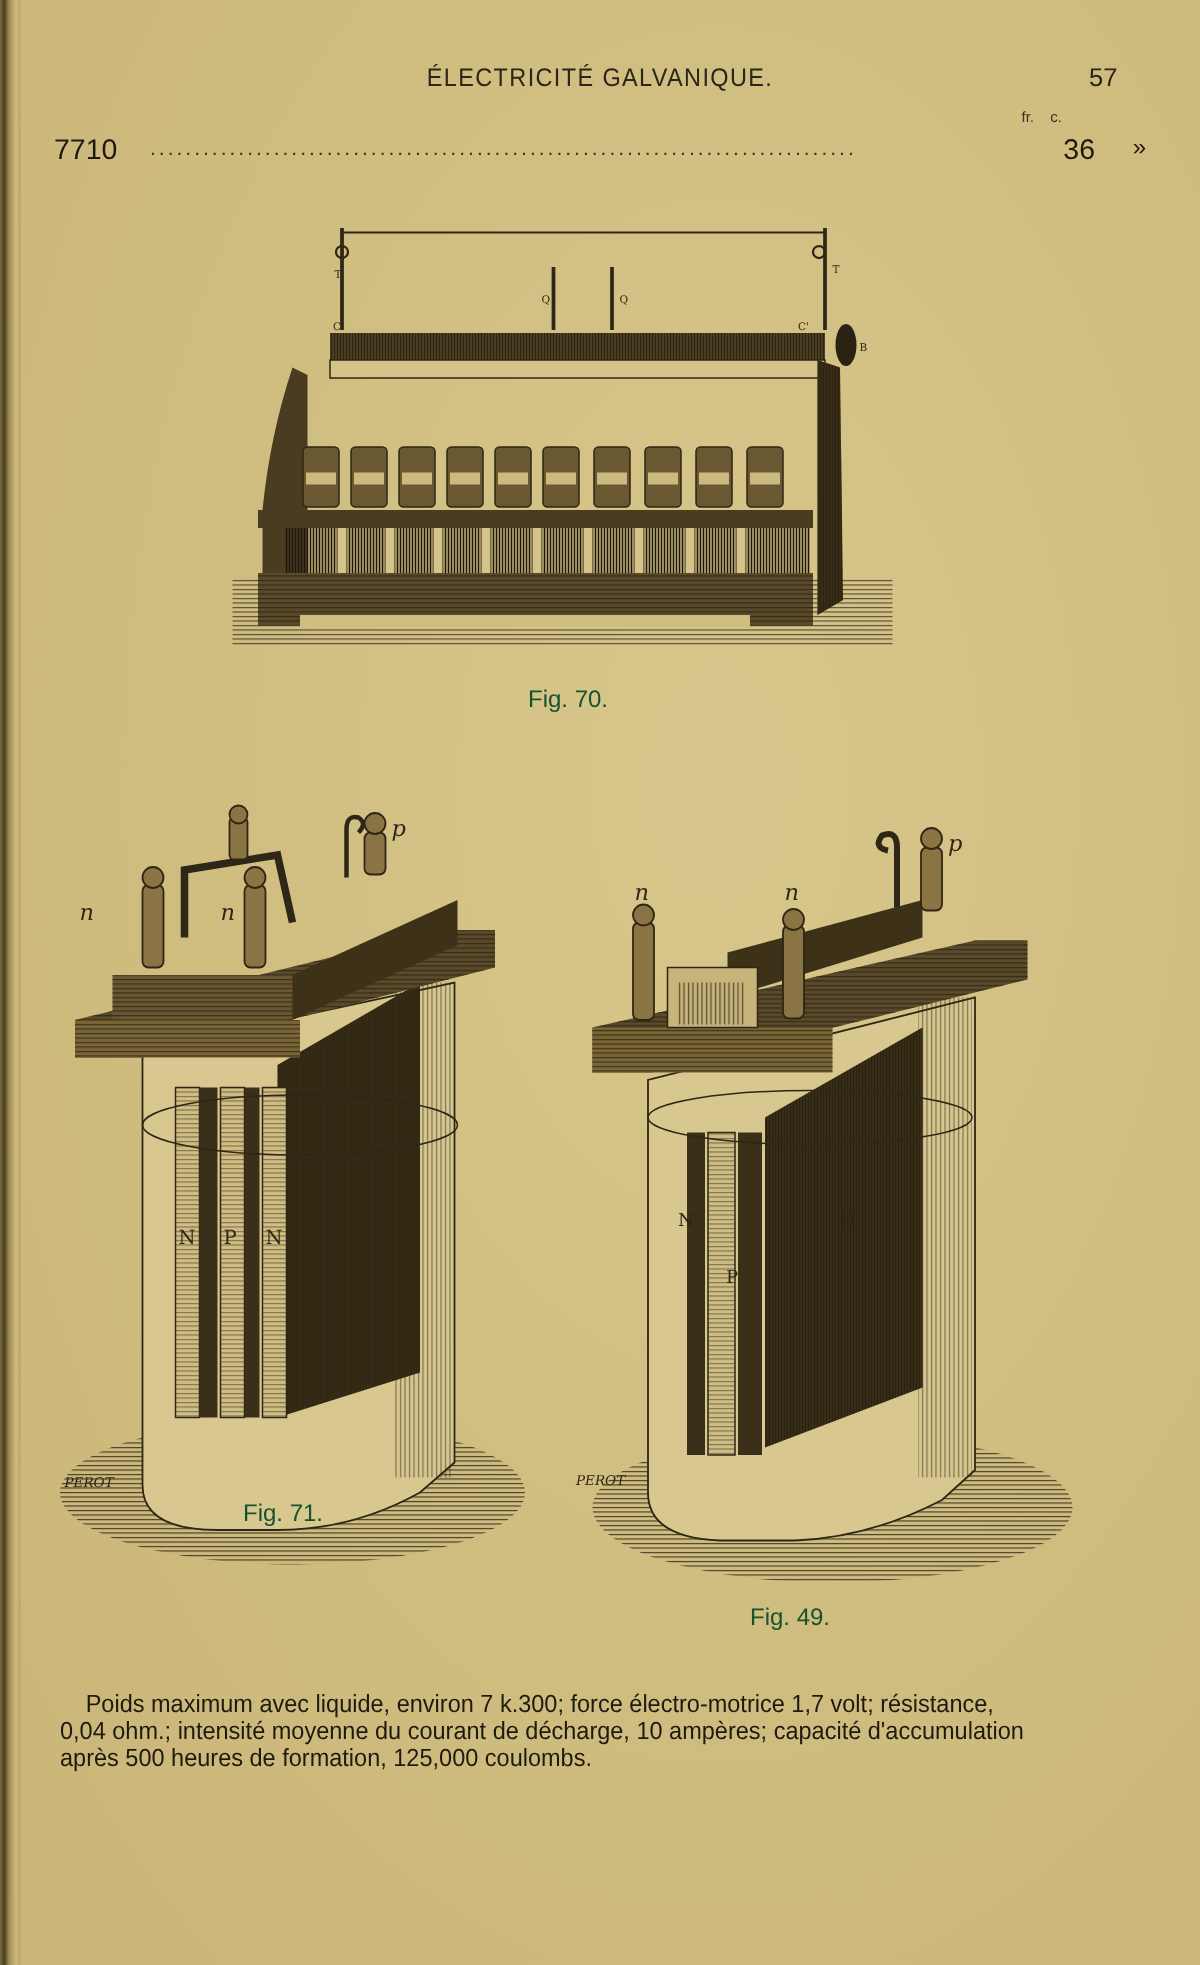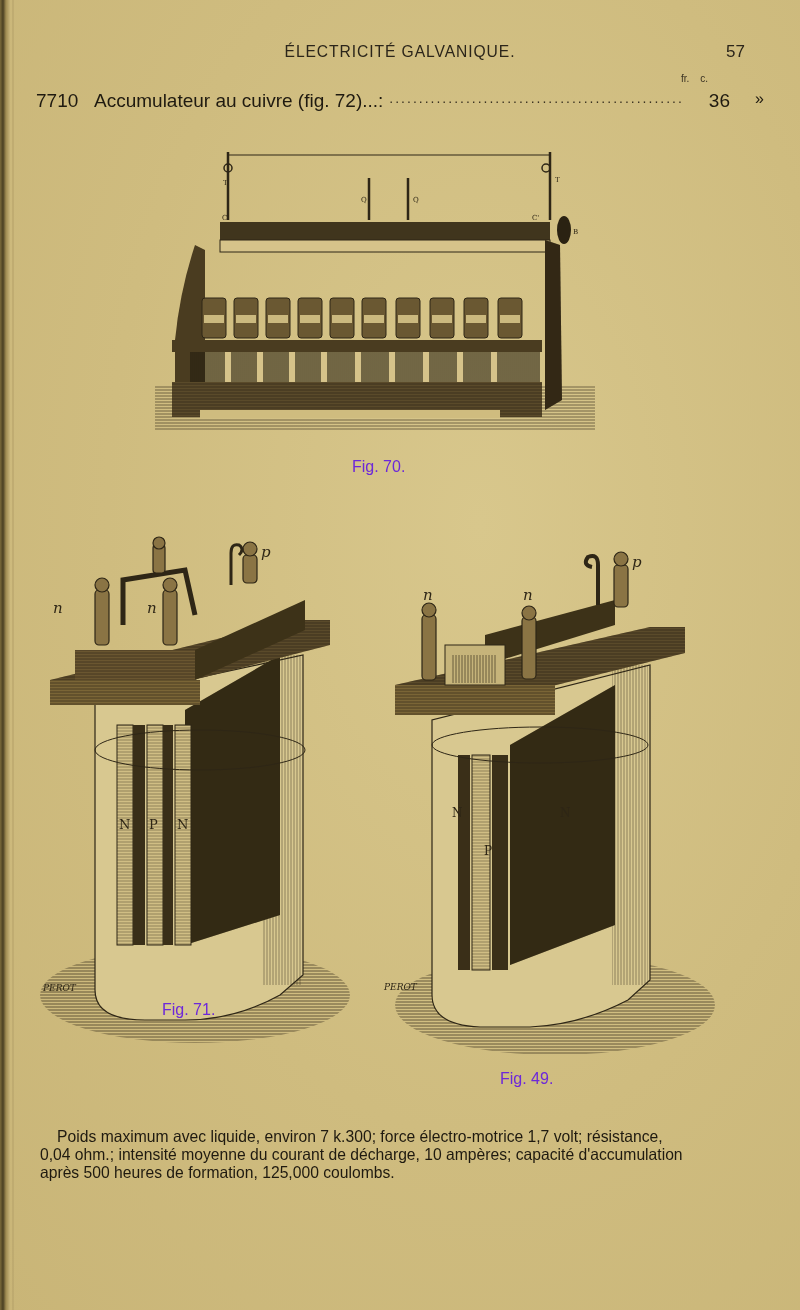--- a/index.html
+++ b/index.html
@@ -25,21 +25,21 @@
   .units { position:absolute; top:73px; left:681px; font-size:10px; font-family:"Liberation Sans", sans-serif; color:#3a3222; word-spacing:8px;text-align:right; }
 
   .entry { position:absolute; top:90px; left:36px; width:728px; height:24px; font-family:"Liberation Sans", sans-serif; font-size:19px; color:#1f1a10; display:flex; align-items:flex-start; }
   .entry .num { width:58px; }
   .entry .desc { white-space:nowrap; }
   .entry .leader { flex:1; overflow:hidden; white-space:nowrap; margin:0 6px; letter-spacing:2px; font-size:14px; color:#3a3222; }
   .entry .price { width:40px; text-align:right; }
   .entry .cents { width:34px; text-align:right; font-size:16px; }
 
   .figure { position:absolute; }
-  .caption { position:absolute; font-family:"Liberation Sans", sans-serif; font-size:16px; color:#6d28d9; }
+  .caption { position:absolute; font-family:"Liberation Sans", sans-serif; font-size:16px; color:#14532d; }
 
   .body-text {
     position:absolute; left:40px; top:1110px; width:690px;
     font-family:"Liberation Sans", sans-serif; font-size:16.5px; line-height:18px; color:#1f1a10;
     text-indent:18px; transform: scaleX(0.95); transform-origin:left top;
   }
   svg text { font-family:"DejaVu Serif", serif; }
 </style>
 </head>
 <body>
@@ -49,21 +49,20 @@
 
 <div class="running-head">ÉLECTRICITÉ GALVANIQUE.</div>
 <div class="page-number">57</div>
 <div class="units">
   <span>fr.</span>
   <span>c.</span>
 </div>
 
 <div class="entry">
   <span class="num">7710</span>
-  <span class="desc">Accumulateur au cuivre (fig. 72)...:</span>
   <span class="leader">................................................................................</span>
   <span class="price">36</span>
   <span class="cents">»</span>
 </div>
 
 <div class="figure" style="left:150px; top:140px; width:460px; height:300px;">
   <svg width="460" height="300" viewBox="0 0 460 300">
     <defs>
       <pattern id="hatchH" width="4" height="3" patternUnits="userSpaceOnUse">
           <line x1="0" y1="1" x2="4" y2="1" stroke="#2e2616" stroke-width="0.8"></line>

